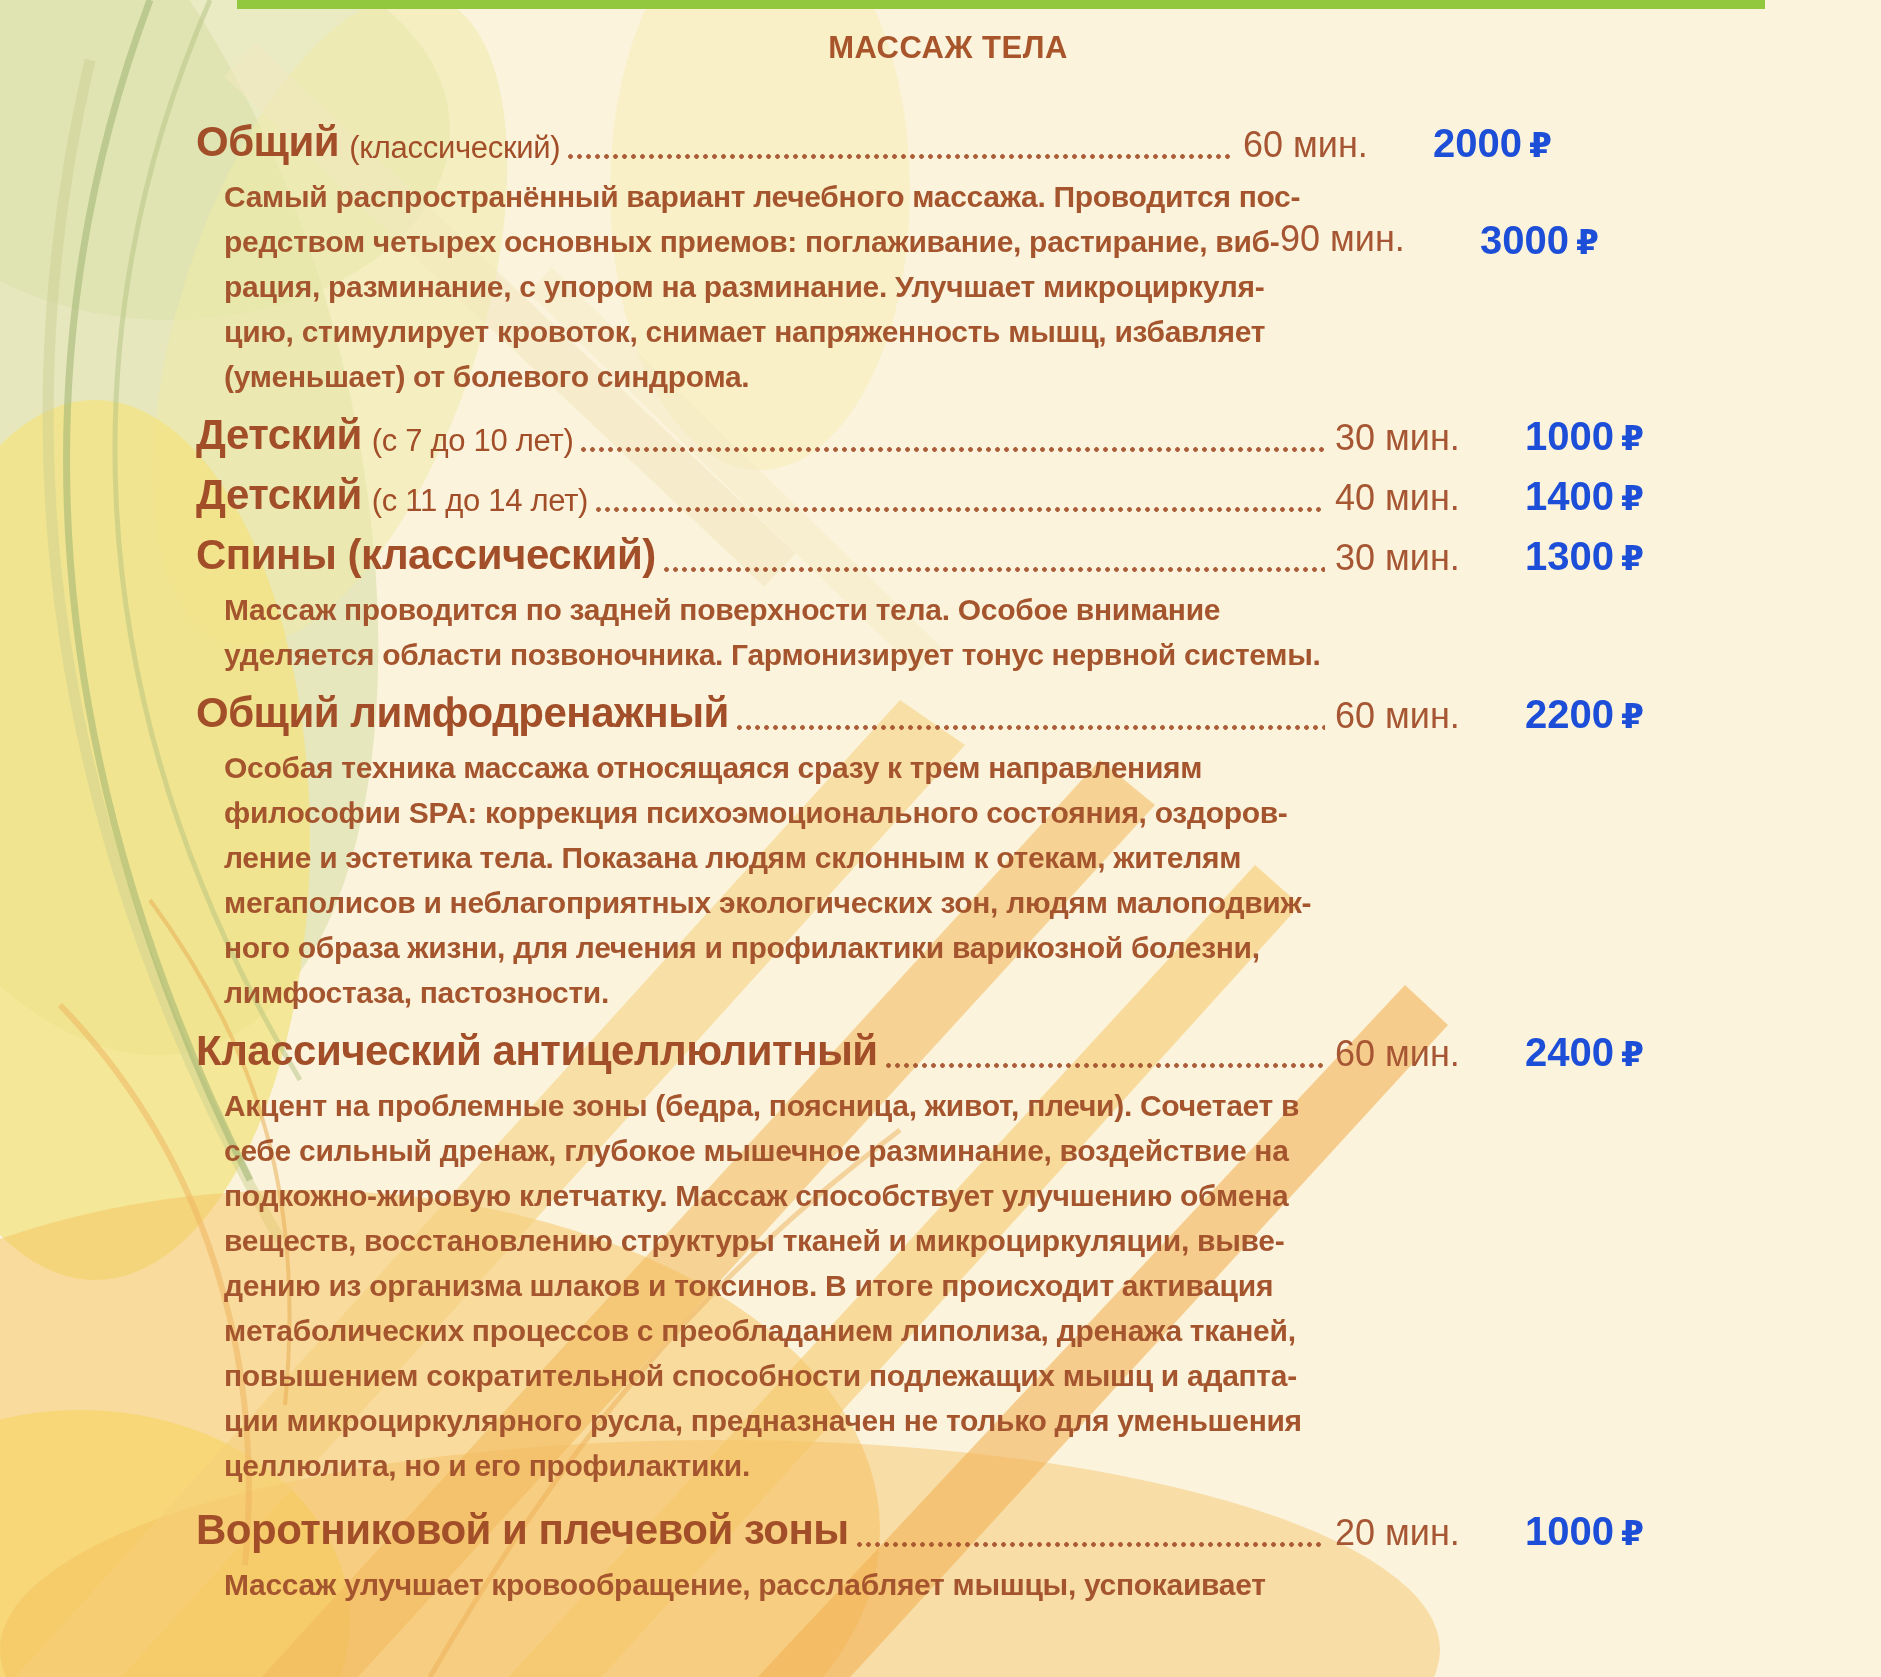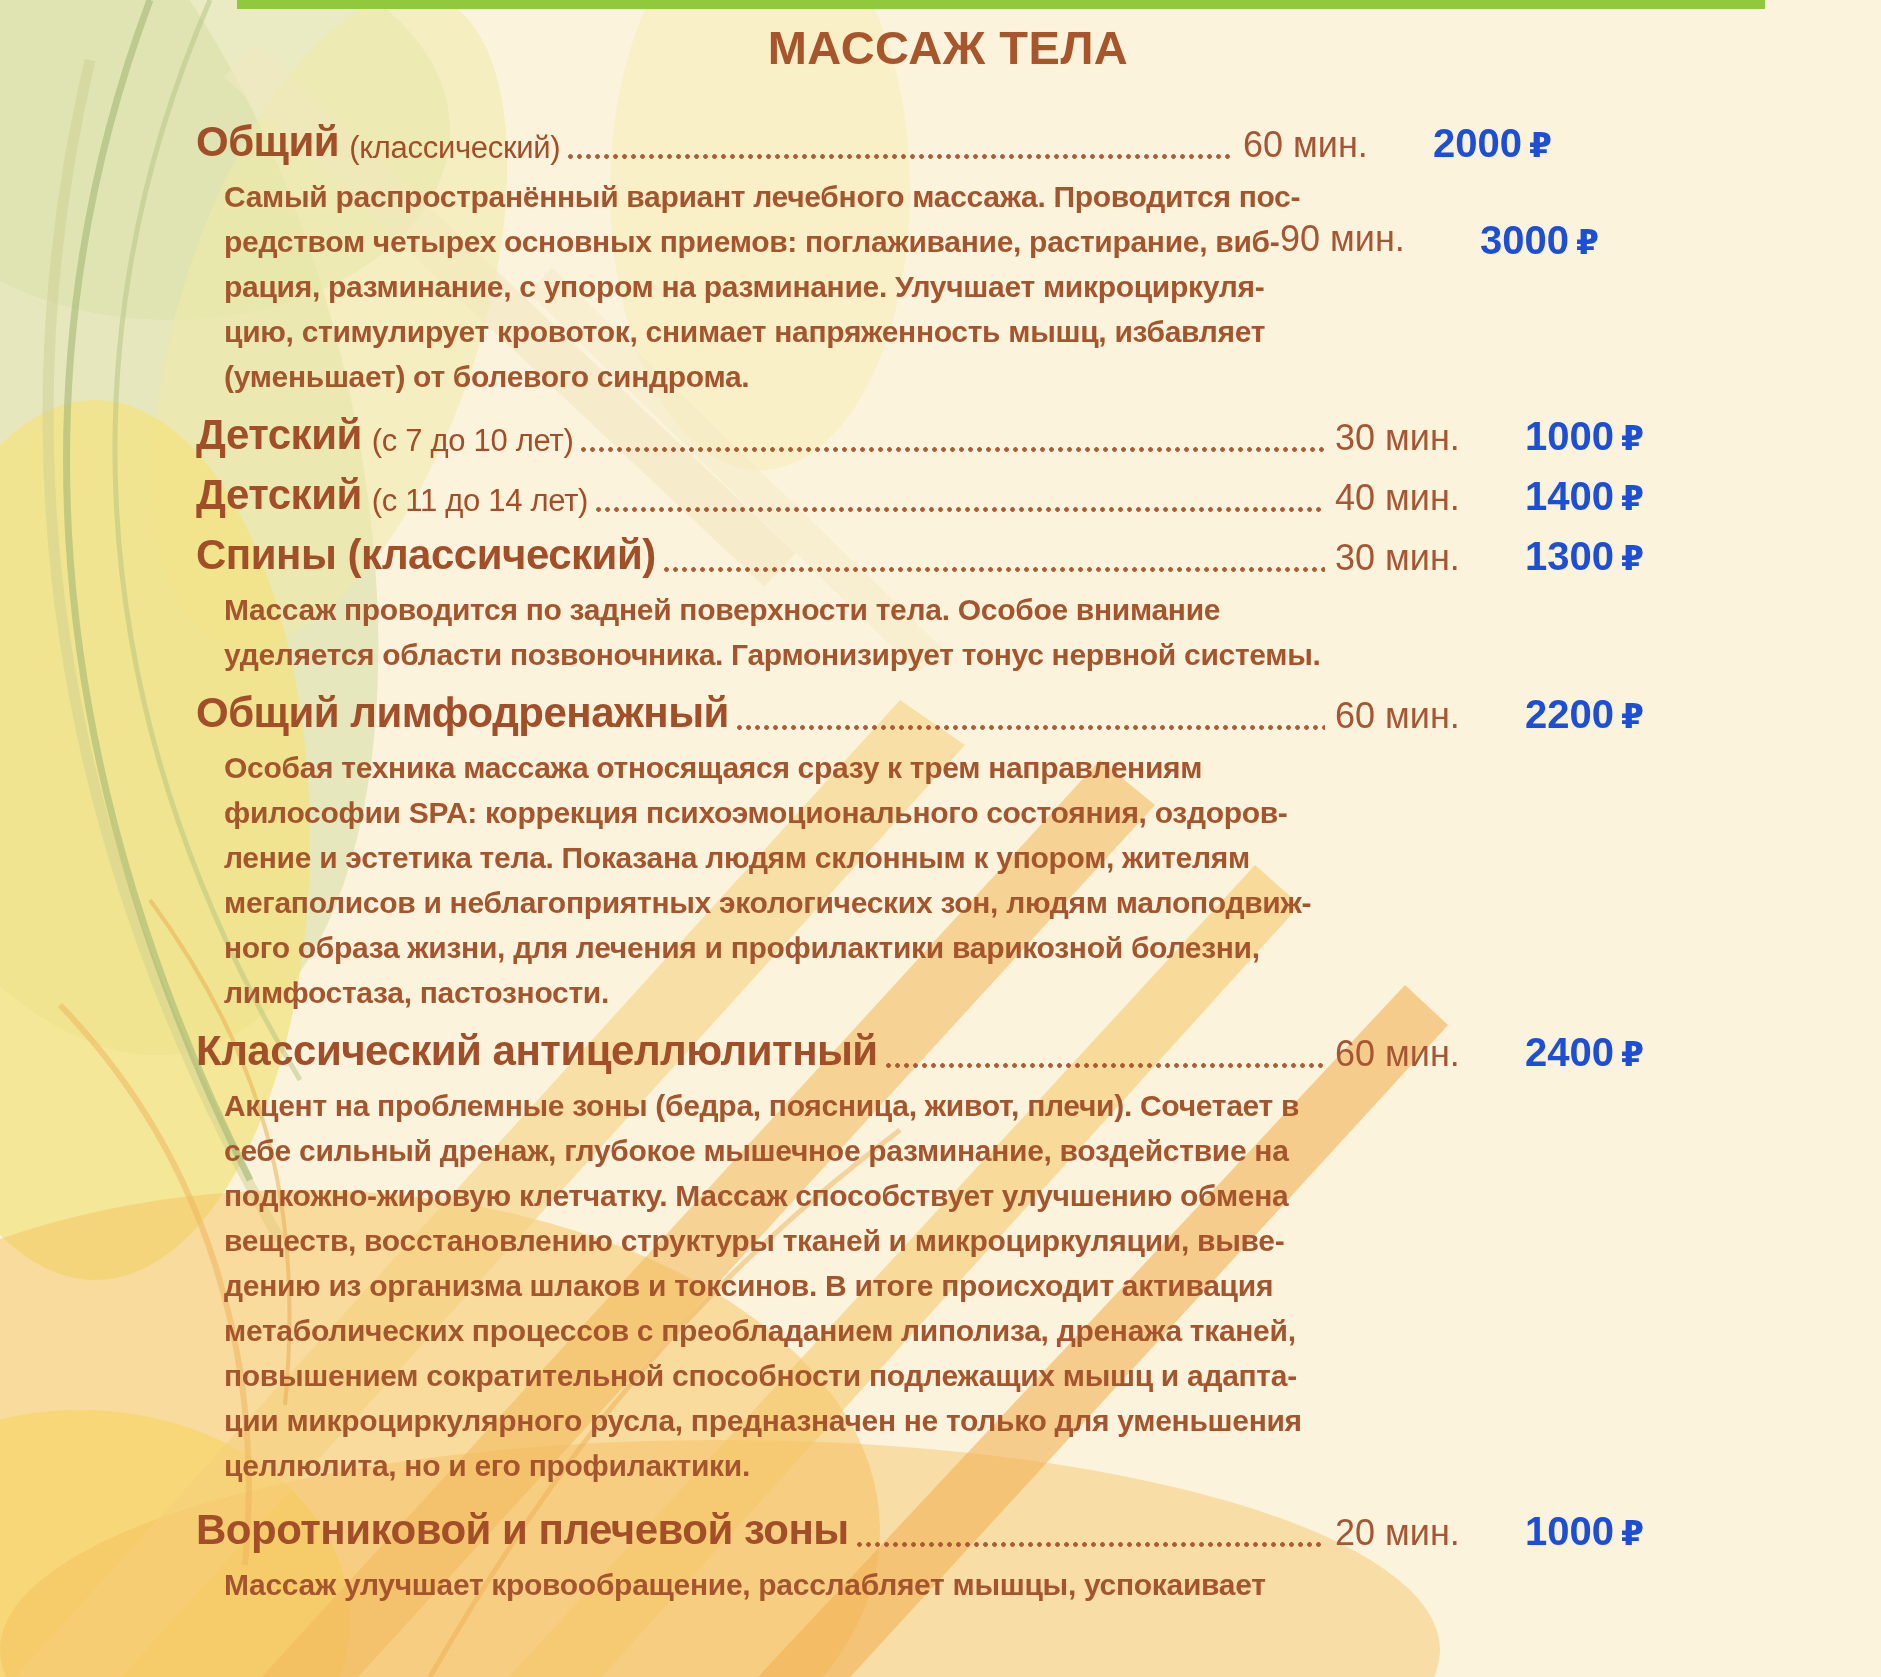--- a/index.html
+++ b/index.html
@@ -15,21 +15,21 @@
   .topbar{
     position:absolute;left:237px;top:0;width:1528px;height:9px;
     z-index:2;
   }
   .content{
     position:absolute;left:196px;top:0;width:1504px;z-index:1;
     color:#A24E28;
   }
   .title{
     margin-top:22px;height:52px;line-height:52px;
-    text-align:center;font-size:47px;font-weight:bold;
+    text-align:center;font-size:31px;font-weight:bold;
     letter-spacing:0.5px;color:#A8552B;margin-bottom:40px;
   }
   .item{position:relative;margin-bottom:8px;}
   .item--gap{margin-top:14px;}
   .row{
     display:flex;align-items:flex-end;height:52px;
     white-space:nowrap;
   }
   .row--first{padding-right:92px;}
   .nm{font-size:42px;font-weight:bold;letter-spacing:-0.5px;color:#A24E28;}
@@ -155,21 +155,21 @@
       <div class="row">
         <span class="nm">Общий лимфодренажный</span>
 
         <span class="leader"></span>
         <span class="dur">60 мин.</span>
         <span class="price"><span>2200</span><span class="rub">₽</span></span>
       </div>
       <div class="desc">
         <div class="dline">Особая техника массажа относящаяся сразу к трем направлениям</div>
         <div class="dline">философии SPA: коррекция психоэмоционального состояния, оздоров-</div>
-        <div class="dline">ление и эстетика тела. Показана людям склонным к упором, жителям</div>
+        <div class="dline">ление и эстетика тела. Показана людям склонным к отекам, жителям</div>
         <div class="dline">мегаполисов и неблагоприятных экологических зон, людям малоподвиж-</div>
         <div class="dline">ного образа жизни, для лечения и профилактики варикозной болезни,</div>
         <div class="dline">лимфостаза, пастозности.</div>
       </div>
     </div>
 
     <div class="item">
       <div class="row">
         <span class="nm">Классический антицеллюлитный</span>
 

